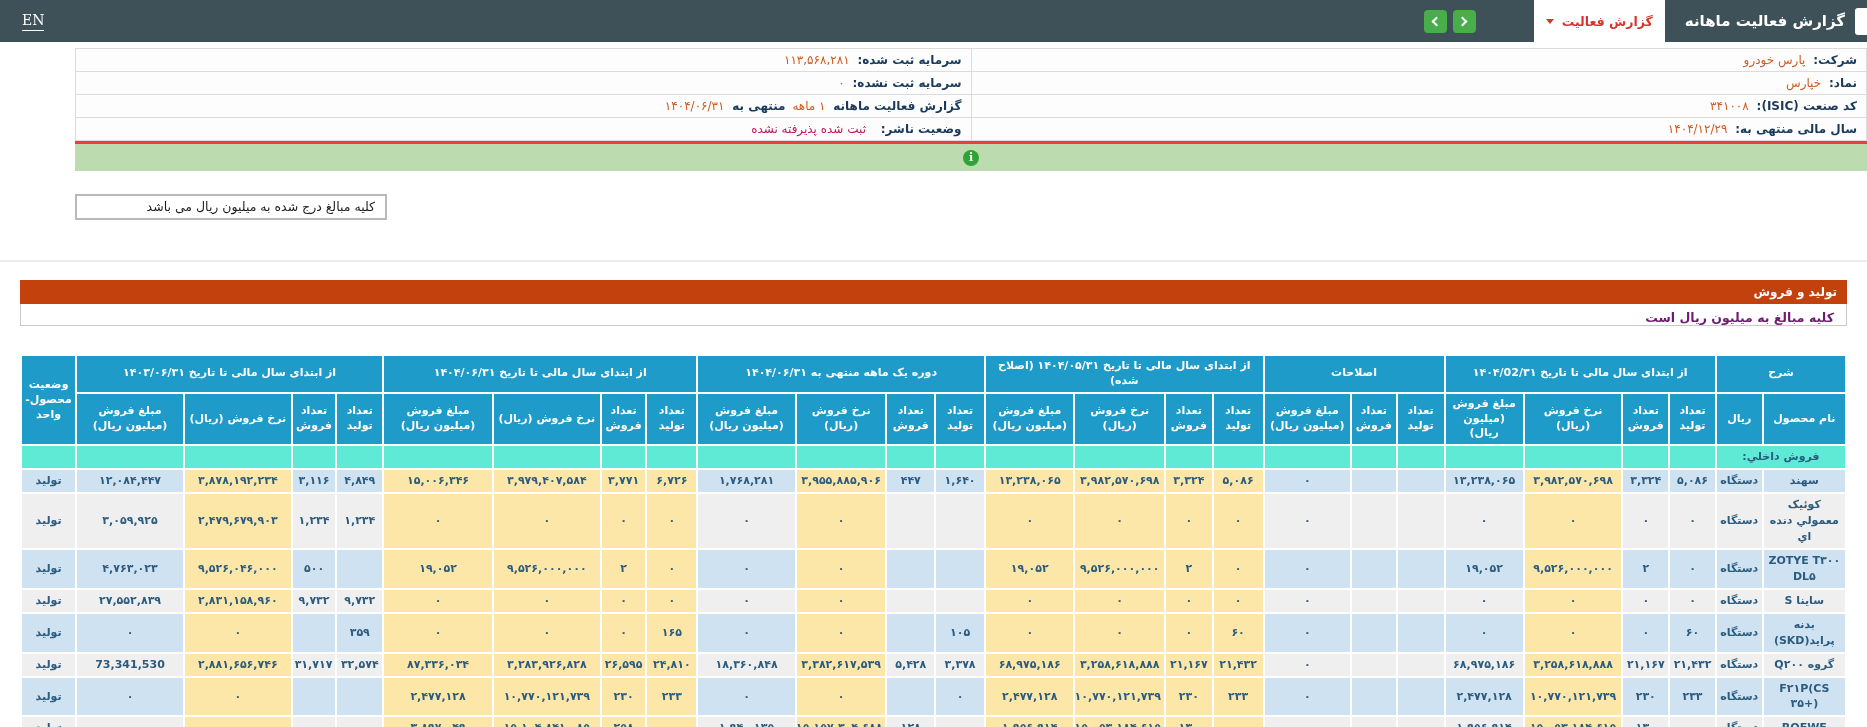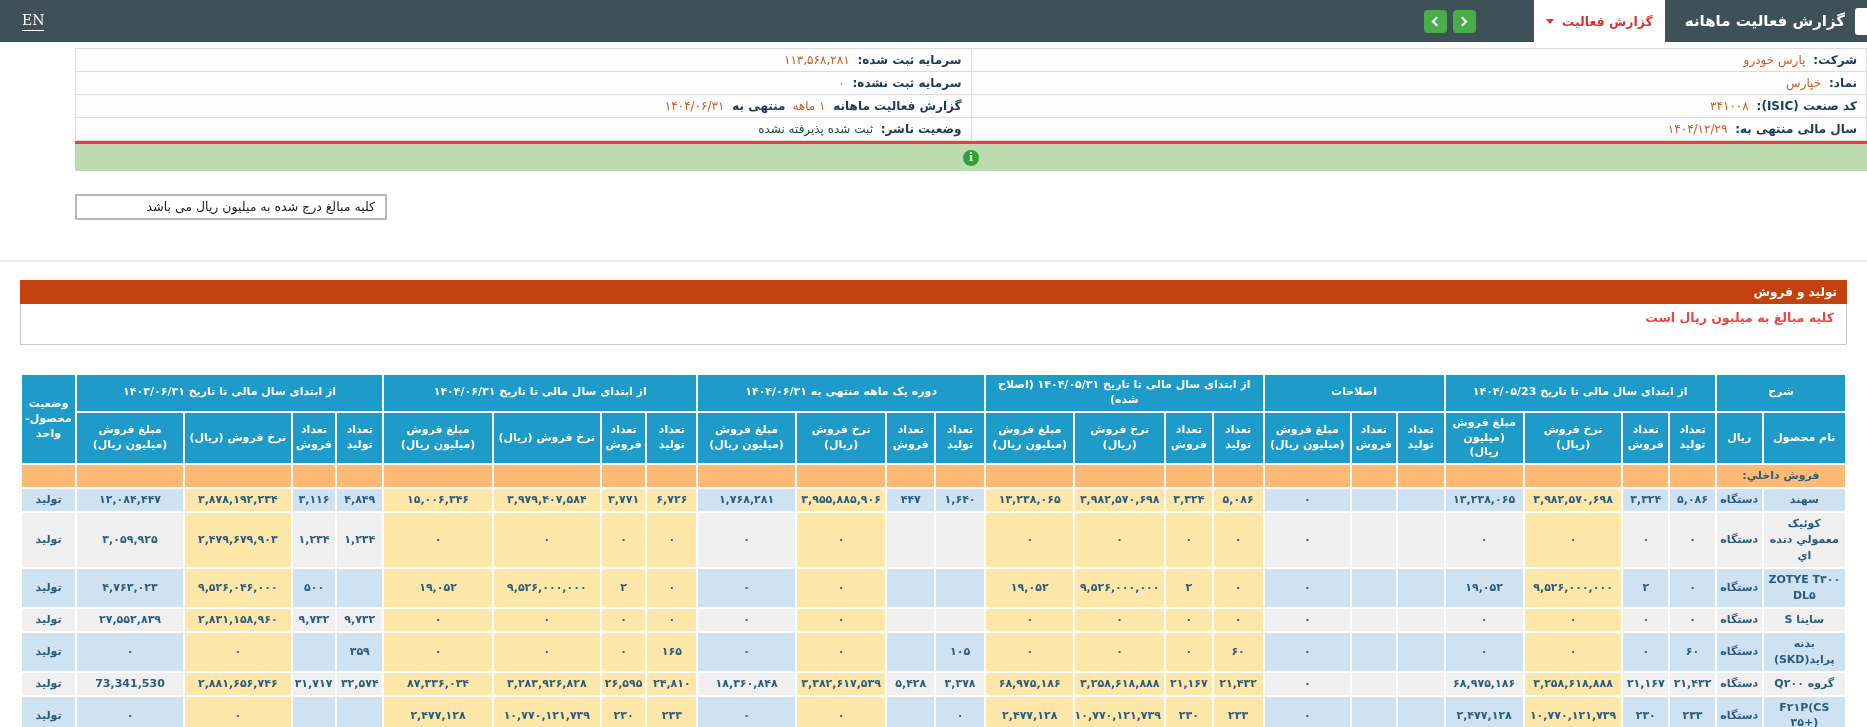--- a/index.html
+++ b/index.html
@@ -24,57 +24,57 @@
   .topbar-spacer { flex:1; }
   .en-link { color:#fff; font-family:"DejaVu Serif", serif; font-size:14px;
     border-bottom:1px solid #fff; padding-bottom:2px; cursor:pointer; }
   .edge-tab { position:absolute; right:0; top:8px; width:12px; height:27px;
     background:#fff; border-radius:3px 0 0 3px; }
   .info-table-holder { margin:6px 0 0 75px; }
   table.info { width:100%; border-collapse:collapse; font-size:12px; background:#fdfdfd; }
   table.info td { border:1px solid #DCDCDC; height:22px; padding:4px 9px; white-space:nowrap; }
   .lbl { color:#1A3A5C; font-weight:bold; }
   .val { color:#CE5B1F; margin-right:4px; }
-  .val-red { color:#14532d; margin-right:4px; }
+  .val-red { color:#be185d; margin-right:11px; }
   .mid { margin-right:3px;text-align:center; }
   .red-line { height:3px; background:#E8403A; }
   .green-banner { height:27px; background:#BCDCB0; display:flex; align-items:center;
     justify-content:center; gap:8px; font-size:12.5px; font-weight:bold; color:#1e1e1e; }
   .info-icon { width:16px; height:16px; border-radius:50%; background:#2FA335; color:#fff;
     font-size:11px; font-weight:bold; display:flex; align-items:center; justify-content:center;
     font-family:"DejaVu Serif", serif; }
 
   
   .amounts-holder { direction:ltr; margin:23px 0 0 75px; }
   .amounts-box { width:312px; border:2px solid #B9B9B9; background:#fff; padding:3px 10px 4px;
     direction:rtl; text-align:right; font-size:12.5px; color:#1e1e1e; }
 
   .divider { margin-top:40px; border-top:2px solid #EBEBEB; }
 
   
   .section-wrap { margin:18px 20px 0 20px; }
   .cyan-bar { height:24px; background:#c2410c; color:#fff; font-weight:bold; font-size:12px;
     display:flex; align-items:center; padding:0 10px; }
   .subtitle-box { border:1px solid #C9C9C9; border-top:none; background:#fff;
-    padding:6px 12px 19px; font-weight:bold; font-size:12.5px; color:#ef4444; }
+    padding:6px 12px 0; font-weight:bold; font-size:12.5px; color:#701a75; }
 
   
   .table-wrap { margin:28px 20px 0 20px; }
   table.main { width:100%; table-layout:fixed; border-collapse:collapse; direction:rtl; }
   table.main th { background:#1F9BC9; color:#fff; font-size:11px; font-weight:bold;
     border:2px solid #fff; padding:3px 2px; line-height:1.35; vertical-align:middle; text-align:center; }
   table.main tr.gh th { height:26px; }
   table.main tr.ch th { height:44px; }
   table.main td { font-size:11px; font-weight:bold; color:#2B5B7E; border:2px solid #fff;
     padding:3px 3px; text-align:center; line-height:1.45; vertical-align:middle;
     overflow:hidden; }
   td.blue { background:#CFE2F2; }
   td.gray { background:#EFEFEF; }
   td.y    { background:#FCE7A9; }
-  td.sec  { background:#fdba74; height:13px; padding:1px 3px; color:#17466B; }
+  td.sec  { background:#5eead4; height:13px; padding:1px 3px; color:#17466B; }
   td.name-cell { text-align:right; padding-right:6px; color:#17466B; }
 </style>
 </head>
 <body>
 
 <div class="topbar">
   <div class="topbar-title">گزارش فعالیت ماهانه</div>
   <div class="dropdown-btn">
     <span>گزارش فعالیت</span>
     <span class="dd-caret"></span>
@@ -182,21 +182,21 @@
         <col style="width: 108px;">
         <col style="width: 46px;">
         <col style="width: 44px;">
         <col style="width: 106px;">
         <col style="width: 106px;">
         <col style="width: 54px;">
       </colgroup>
       <thead>
         <tr class="gh">
           <th colspan="2">شرح</th>
-          <th colspan="4">از ابتدای سال مالی تا تاریخ ۱۴۰۴/۰۵/23</th>
+          <th colspan="4">از ابتدای سال مالی تا تاریخ ۱۴۰۴/02/۳۱</th>
           <th colspan="3">اصلاحات</th>
           <th colspan="4">از ابتدای سال مالی تا تاریخ ۱۴۰۴/۰۵/۳۱ (اصلاح شده)</th>
           <th colspan="4">دوره یک ماهه منتهی به ۱۴۰۴/۰۶/۳۱</th>
           <th colspan="4">از ابتدای سال مالی تا تاریخ ۱۴۰۴/۰۶/۳۱</th>
           <th colspan="4">از ابتدای سال مالی تا تاریخ ۱۴۰۳/۰۶/۳۱</th>
           <th rowspan="2">وضعیت محصول-واحد</th>
         </tr>
         <tr class="ch">
           <th>نام محصول</th>
           <th>ریال</th>

